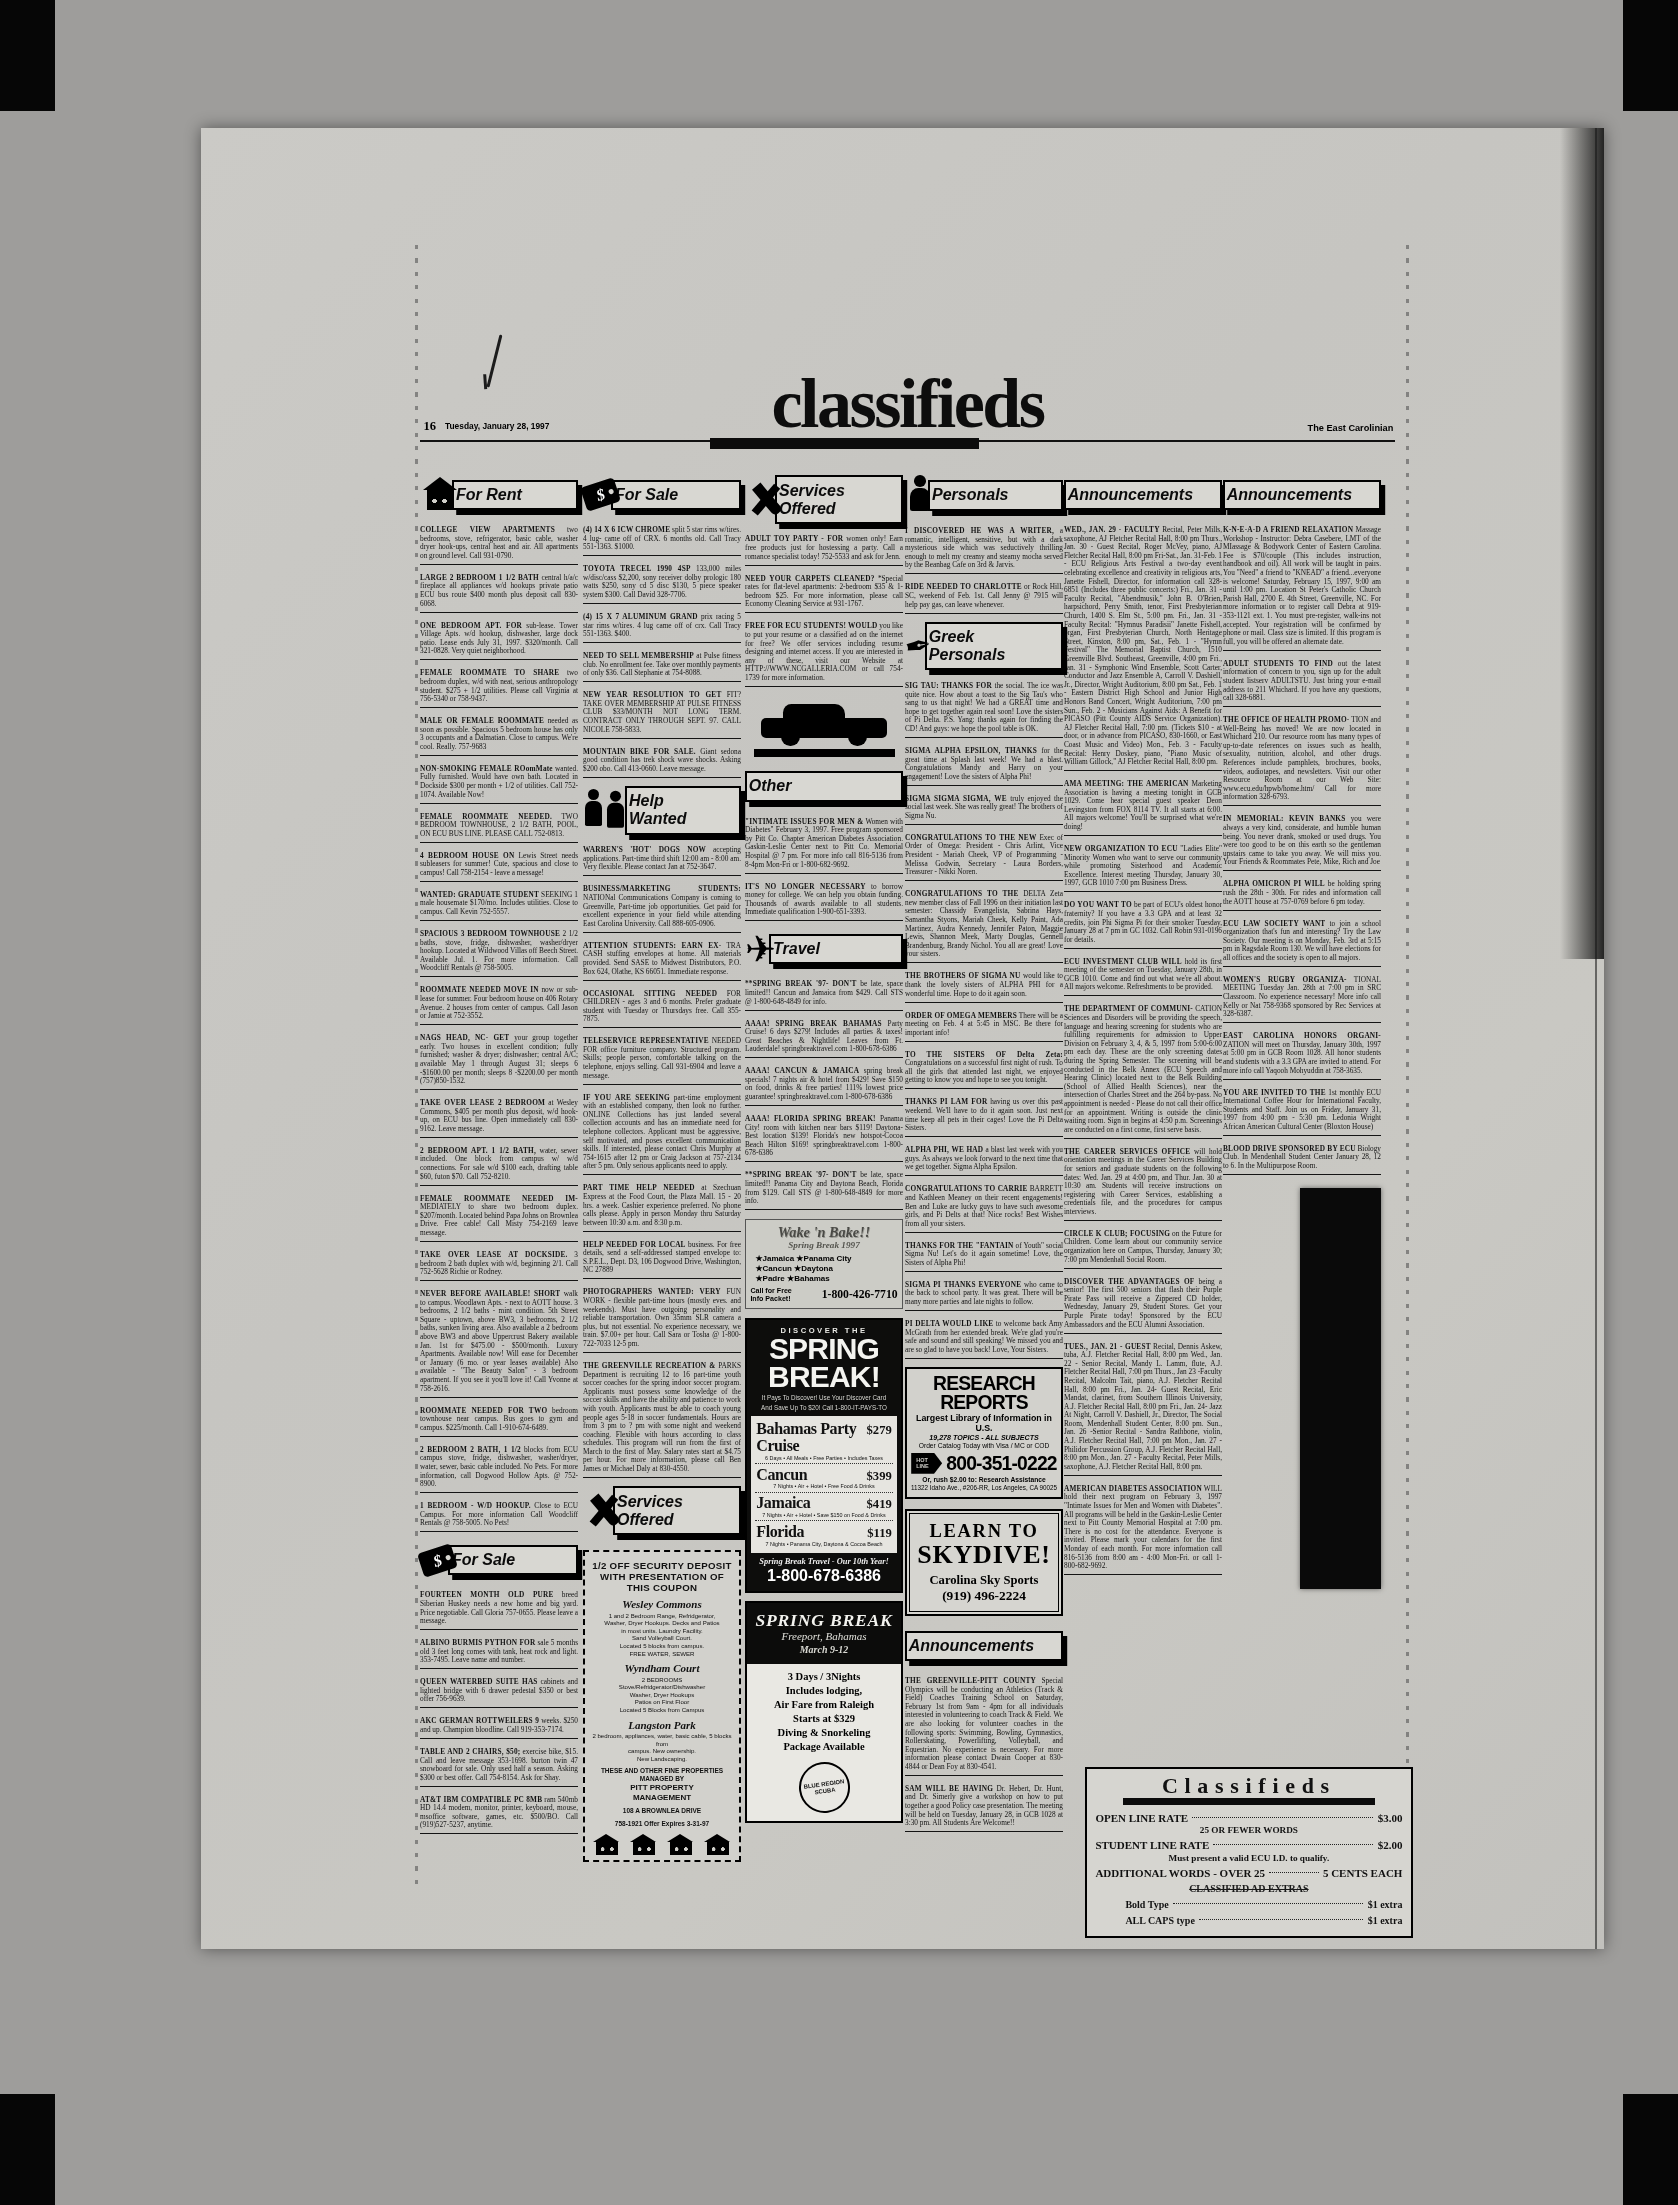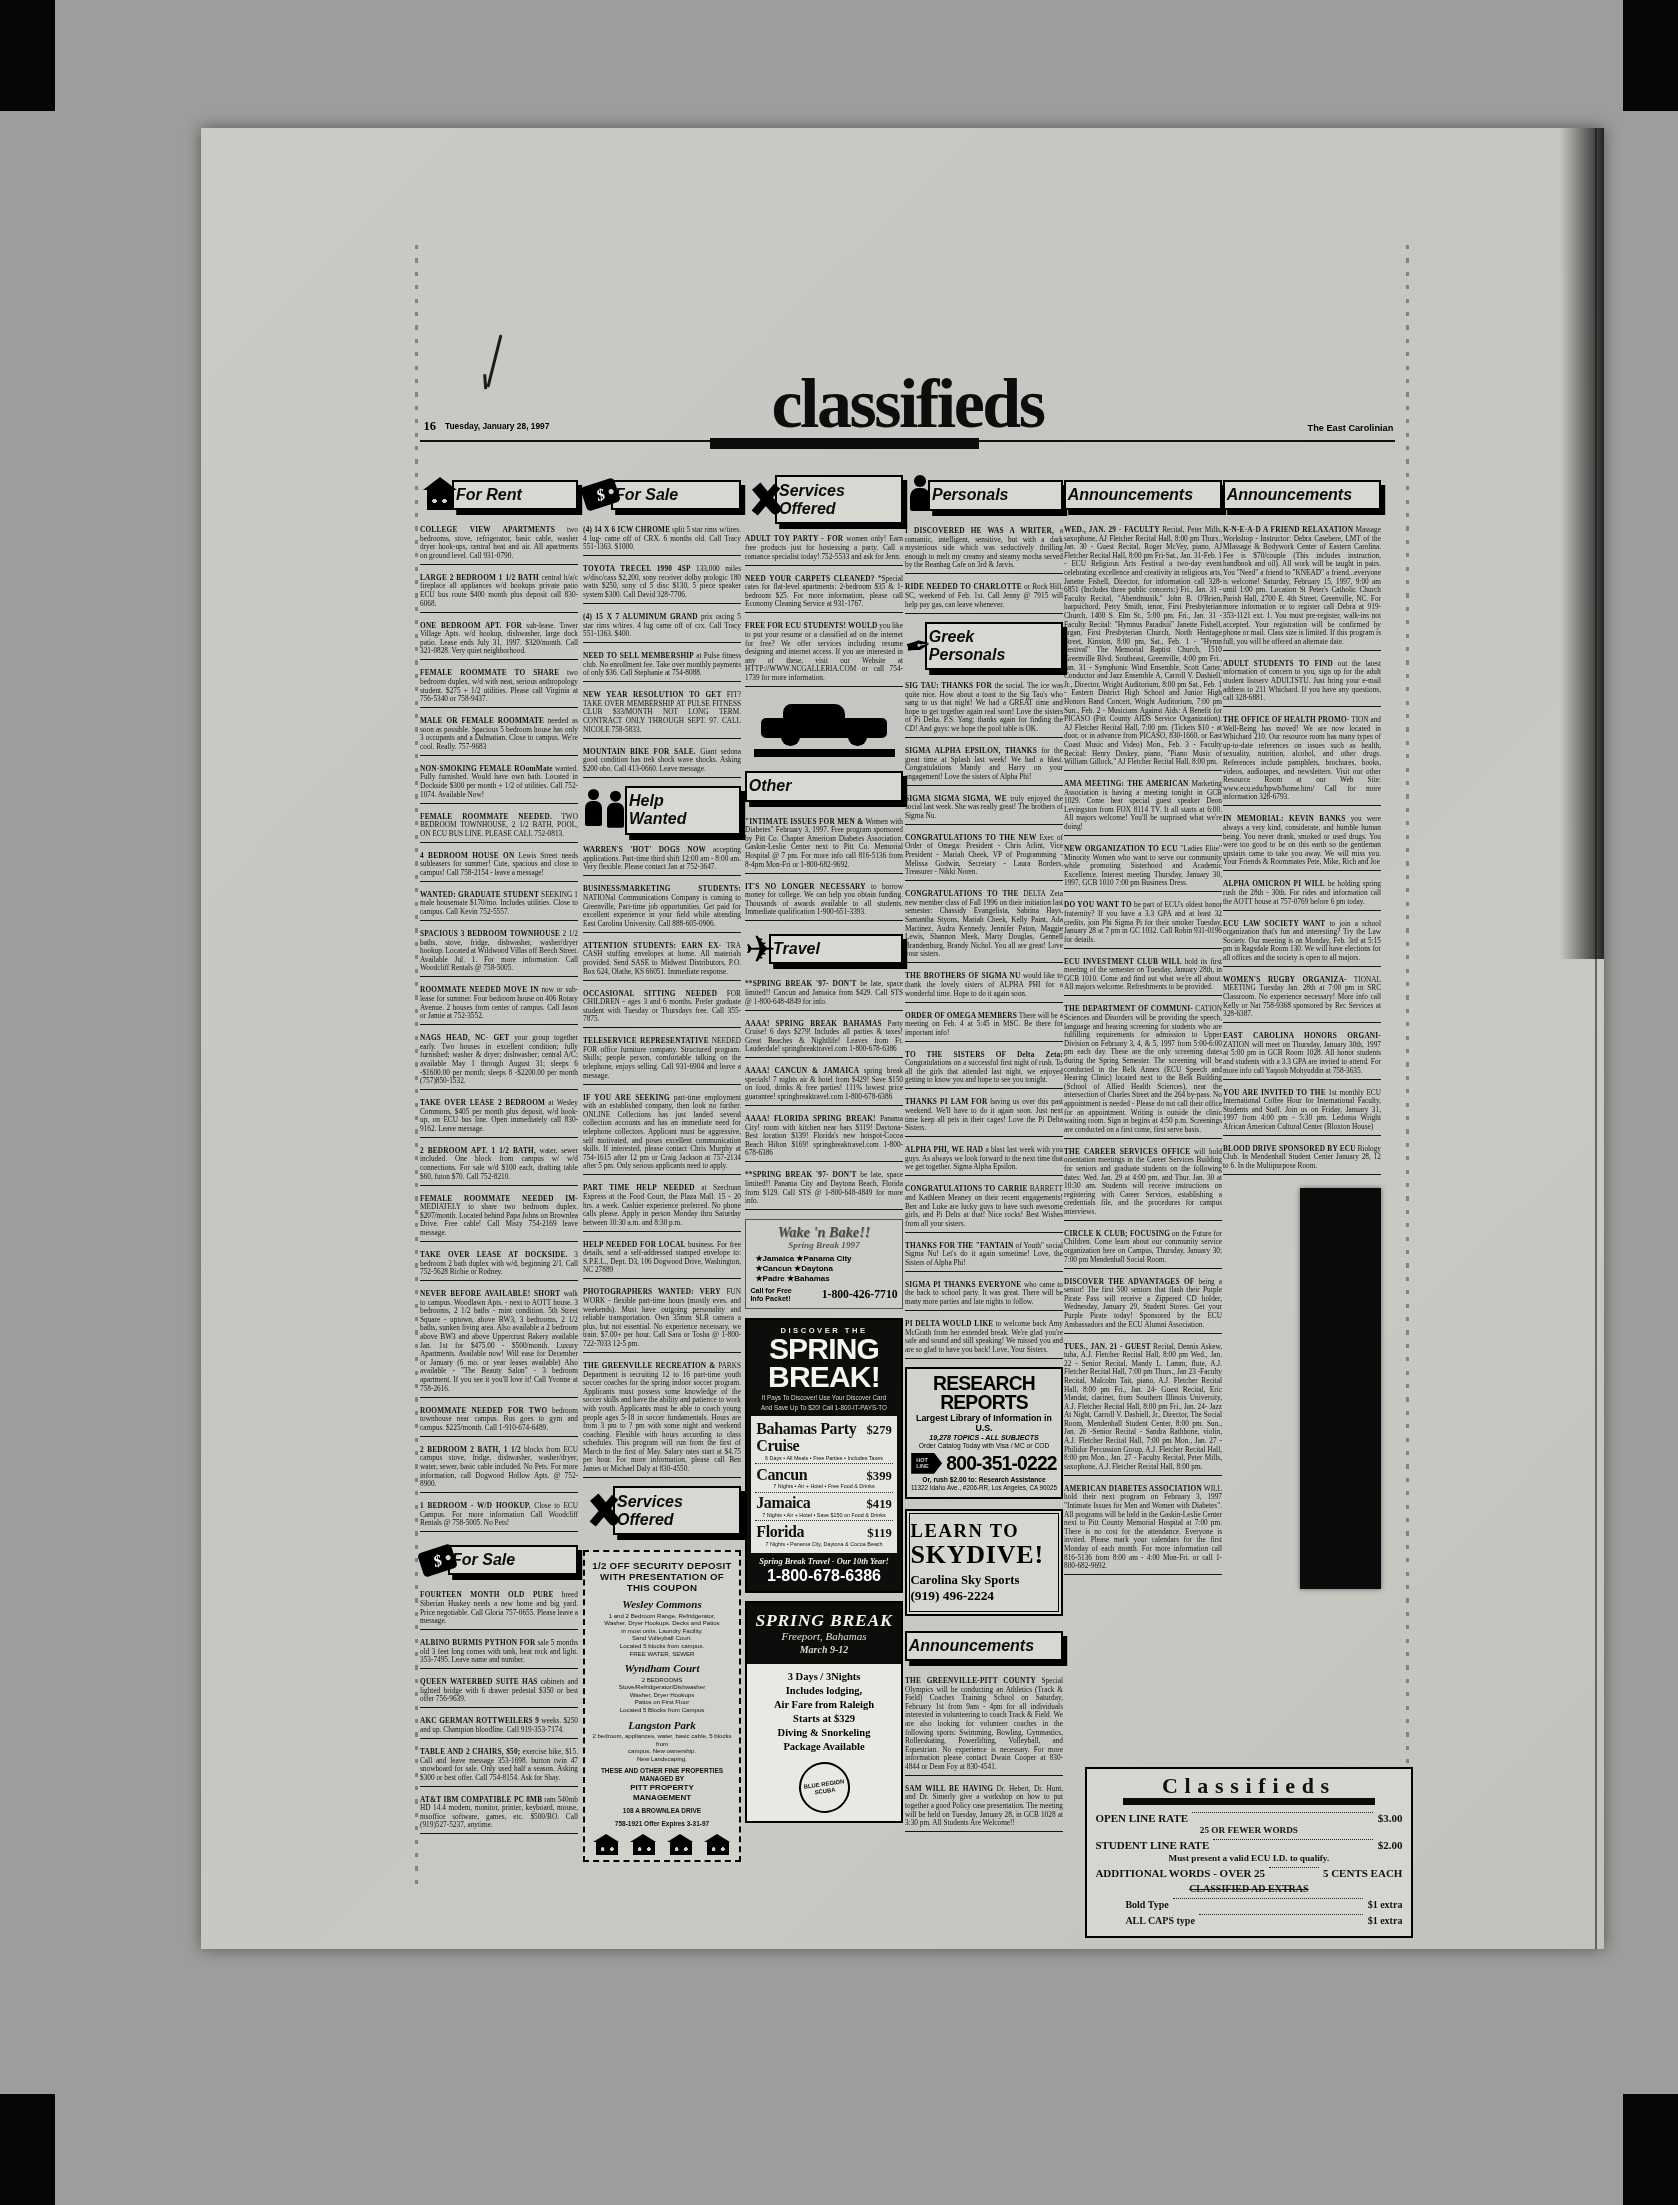--- a/index.html
+++ b/index.html
@@ -128,33 +128,33 @@
   .rr-l2{font:italic bold 7.1px/8.4px "Liberation Sans",sans-serif;margin-top:0.8px}
   .rr-l3{font:6.7px/8.4px "Liberation Sans",sans-serif}
   .rr-mid{display:flex;align-items:center;justify-content:center;margin:2.5px 0}
   .rr-arrow{background:#000;color:#cfcec9;clip-path:polygon(0 0,74% 0,100% 50%,74% 100%,0 100%);
       font:bold 5.5px/6.3px "Liberation Sans",sans-serif;padding:4.2px 13.4px 4.2px 5px;margin-right:4.2px;text-align:left}
   .rr-phone{font:bold 19.3px/19.3px "Liberation Sans",sans-serif;letter-spacing:-0.8px}
   .rr-l4{font:bold 6.7px/8px "Liberation Sans",sans-serif}
   .rr-l5{font:6.3px/7.6px "Liberation Sans",sans-serif}
   
   .sky{border:2.1px solid #000;outline:1.3px solid #000;outline-offset:-5px;padding:10px 3.4px;
-      margin:10px 0;background:#d6d5d0}
+      text-align:center;margin:10px 0;background:#d6d5d0}
   .sky-l1{font:bold 18.5px/20px "Liberation Serif",serif;letter-spacing:1.7px}
   .sky-l2{font:bold 26px/28px "Liberation Serif",serif;letter-spacing:0.8px}
   .sky-l3{font:bold 12.6px/16px "Liberation Serif",serif;margin-top:3.4px}
   .sky-l4{font:bold 13.4px/16px "Liberation Serif",serif}
   
   .photo{width:81px;height:401px;background:#0a0a0a;margin:13.4px 0 0 auto;box-shadow:0 0 5px rgba(0,0,0,.5)}
   
   .pricing{position:absolute;left:1085px;top:1767px;width:307px;border:2.1px solid #000;background:#d6d5d0;
       padding:5px 8.4px 8.4px;color:#111}
   .pr-title{text-align:center;font:bold 22px/23.5px "Liberation Serif",serif;letter-spacing:6.7px}
   .pr-bar{width:252px;height:6.7px;background:#0b0b0b;margin:0.8px auto 6.7px}
-  .pr-row{display:flex;align-items:flex-start;font:bold 11px/13.4px "Liberation Serif",serif;margin-top:2.5px}
+  .pr-row{display:flex;align-items:center;font:bold 11px/13.4px "Liberation Serif",serif;margin-top:2.5px}
   .pr-row.inset{padding-left:30px;font-size:10px}
   .leader{flex:1;border-bottom:1.7px dotted #222;margin:0 4.2px 2.5px}
   .pr-note{text-align:center;font:bold 9.2px/11.7px "Liberation Serif",serif}
   .pr-extras{text-align:center;font:bold 10px/12.6px "Liberation Serif",serif;text-decoration:line-through;
       color:#1a1a1a;filter:blur(0.3px);margin-top:2.5px}
 </style>
 </head>
 <body>
 
 <div class="corner" style="left:0;top:0;width:55px;height:111px"></div>

